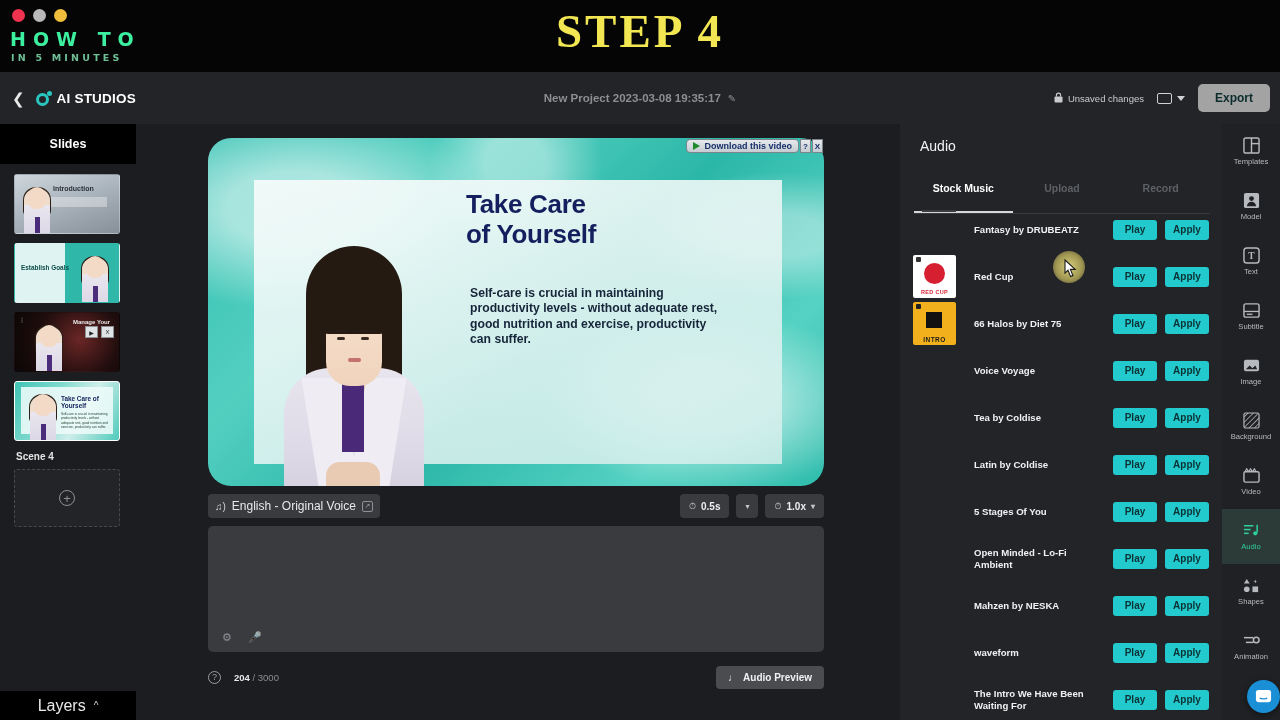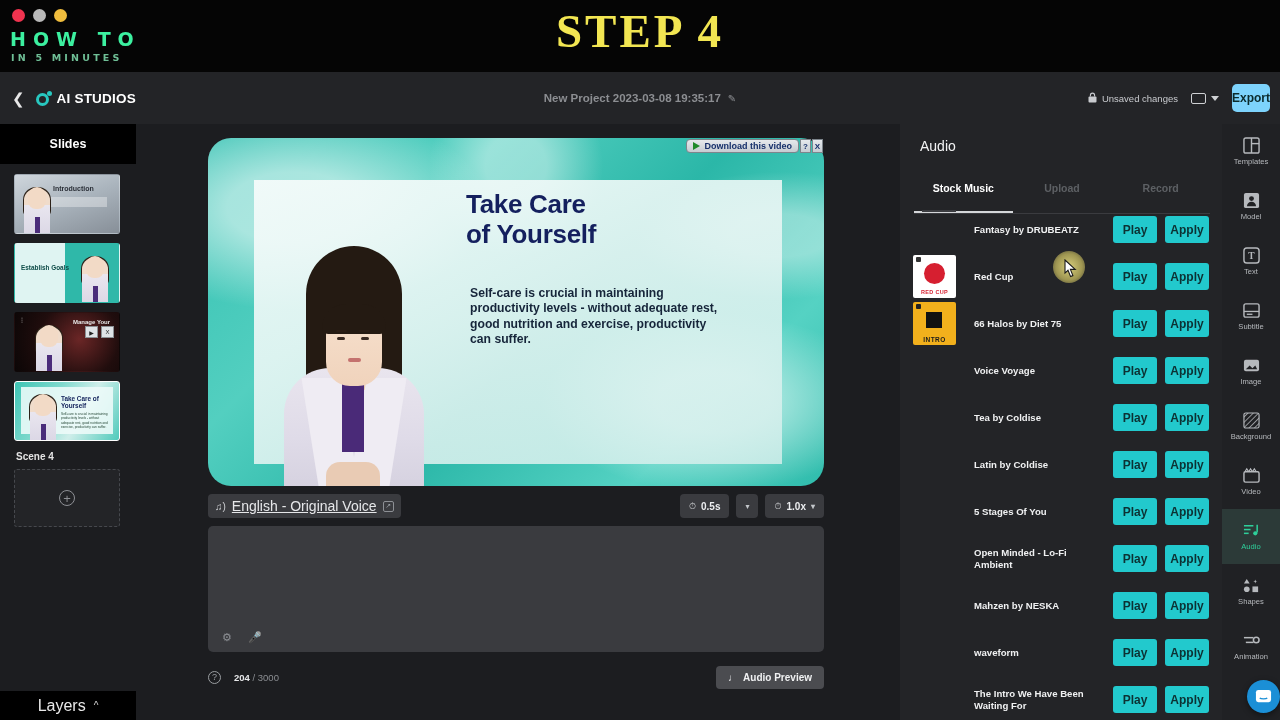--- a/index.html
+++ b/index.html
@@ -58,22 +58,22 @@
   }
   .proj-title { color: #8c8e92; font-size: 11.5px; font-weight: bold; pointer-events: auto; }
   .proj-edit { color: #8c8e92; font-size: 10px; pointer-events: auto; cursor: pointer; }
   .hdr-right { position: absolute; right: 10px; top: 72px; height: 52px; display: flex; align-items: center; gap: 13px; }
   .unsaved { display: flex; align-items: center; gap: 5px; color: #c9cbcf; font-size: 9.5px; }
   .lock-ico { display: inline-block; }
   .screen-sel { display: flex; align-items: center; gap: 5px; cursor: pointer; }
   .screen-box { width: 15px; height: 11px; border: 1.6px solid #cfd1d4; border-radius: 2px; }
   .caret { width: 0; height: 0; border-left: 4px solid transparent; border-right: 4px solid transparent; border-top: 5px solid #cfd1d4; }
   .export-btn {
-    background: #7dd3fc; color: #0b2b2c; font-size: 12px; font-weight: bold;
-    border: none; border-radius: 5px; padding: 7px 0; cursor: pointer;
+    background: #a3a3a3; color: #0b2b2c; font-size: 12px; font-weight: bold;
+    border: none; border-radius: 5px; padding: 7px 17px; cursor: pointer;
   }
 
   
   .slides-pane {
     position: absolute; left: 0; top: 124px; width: 136px; height: 596px; background: #1c1d20;
   }
   .slides-head {
     height: 40px; background: #000; color: #fff; font-size: 12.5px; font-weight: bold;
     display: flex; align-items: center; justify-content: center;
   }
@@ -222,21 +222,21 @@
     border:1px solid #7d858c; color:#17306b; font-size:8px; font-weight:bold; cursor:pointer;
   }
 
   
   .voice-row { position:absolute; left:72px; top:370px; width:616px; height:24px; }
   .voice-pill {
     position:absolute; left:0; top:0; height:24px; display:flex; align-items:center; gap:6px;
     background:#3a3b3f; border-radius:4px; padding:0 7px; cursor:pointer;
   }
   .voice-ico { color:#cfd1d4; font-size:10px; }
-  .voice-txt { color:#e6e7e9; font-size:14px;text-decoration:underline; }
+  .voice-txt { color:#e6e7e9; font-size:12px; }
   .voice-mini { width:11px;height:11px;border:1px solid #8d9095;border-radius:2px;color:#9aa0a6;font-size:7px;display:flex;align-items:center;justify-content:center; }
   .right-pills { position:absolute; right:0; top:0; display:flex; align-items:center; gap:7px; }
   .pill {
     height:24px; display:flex; align-items:center; gap:5px;
     background:#3a3b3f; border-radius:4px; padding:0 9px; cursor:pointer;
     color:#eceef0; font-size:10px; font-weight:bold;
   }
   .pill .c { font-size:9px; font-weight:normal; color:#cfd1d4; }
   .pill .dn { color:#c3c6ca; font-size:8px; }
   .pill-sep { background:#3a3b3f; border-radius:4px; height:24px; width:22px; display:flex; align-items:center; justify-content:center; color:#c3c6ca; font-size:8px; cursor:pointer; }
@@ -285,21 +285,21 @@
   .art.redcup .cap { position:absolute; left:0; right:0; bottom:3px; text-align:center; font-size:5.5px; font-weight:bold; color:#d61f30; letter-spacing:.3px; }
   .art.redcup .tiny { position:absolute; left:3px; top:2px; width:5px; height:5px; background:#333; border-radius:1px; }
   .art.halos { background:#f2b01c; position:relative; overflow:hidden; }
   .art.halos .sq { position:absolute; left:13px; top:10px; width:16px; height:16px; background:#111; }
   .art.halos .cap { position:absolute; left:0; right:0; bottom:2px; text-align:center; font-size:6.5px; font-weight:bold; color:#1b1b1b; letter-spacing:.5px; }
   .art.halos .tiny { position:absolute; left:3px; top:2px; width:5px; height:5px; background:#222; border-radius:1px; }
   .track-name { margin-left:18px; color:#f0f1f2; font-size:9.6px; font-weight:bold; width:120px; line-height:1.25; }
   .track-btns { position:absolute; right:13px; display:flex; gap:8px; }
   .tbtn {
     background:#22c9cd; color:#0c3133; border:none; border-radius:3px;
-    width:44px; height:27px; font-size:12px; font-weight:bold; cursor:pointer;
+    width:44px; height:20px; font-size:10px; font-weight:bold; cursor:pointer;
   }
   .sep-top { position:absolute; left:22px; top:86px; width:34px; height:2px; background:#3b3c40; }
 
   
   .rail { position:absolute; left:1222px; top:124px; width:58px; height:596px; background:#202124; }
   .rail-item {
     height:55px; display:flex; flex-direction:column; align-items:center; justify-content:center;
     gap:3px; cursor:pointer; color:#b6b9bd;
   }
   .rail-item.active { background:#2c3a38; color:#2ecf9a; }

